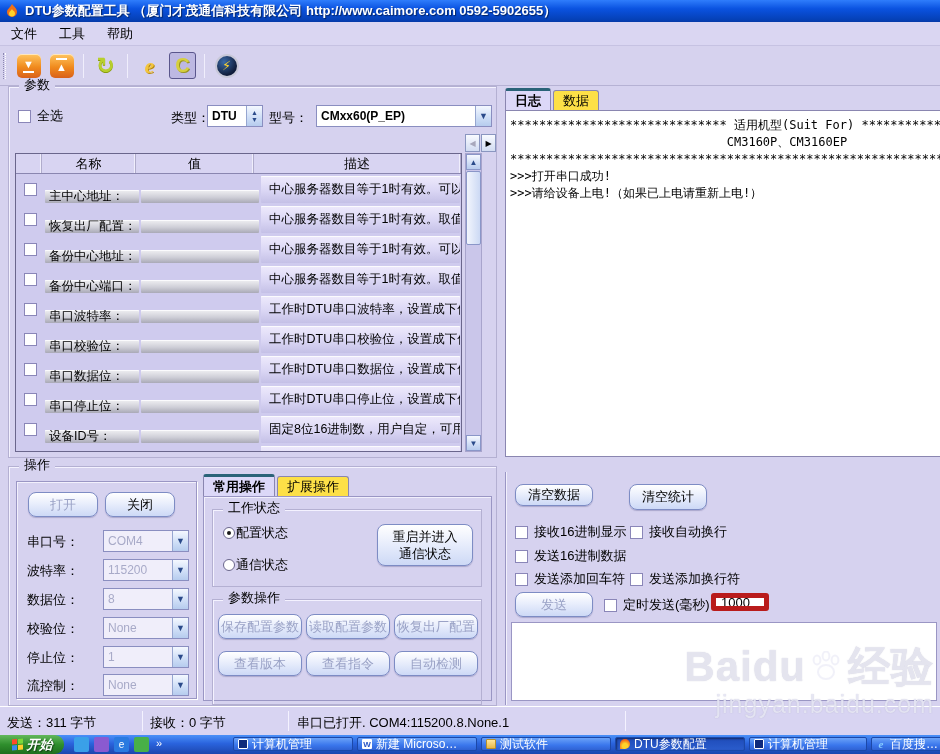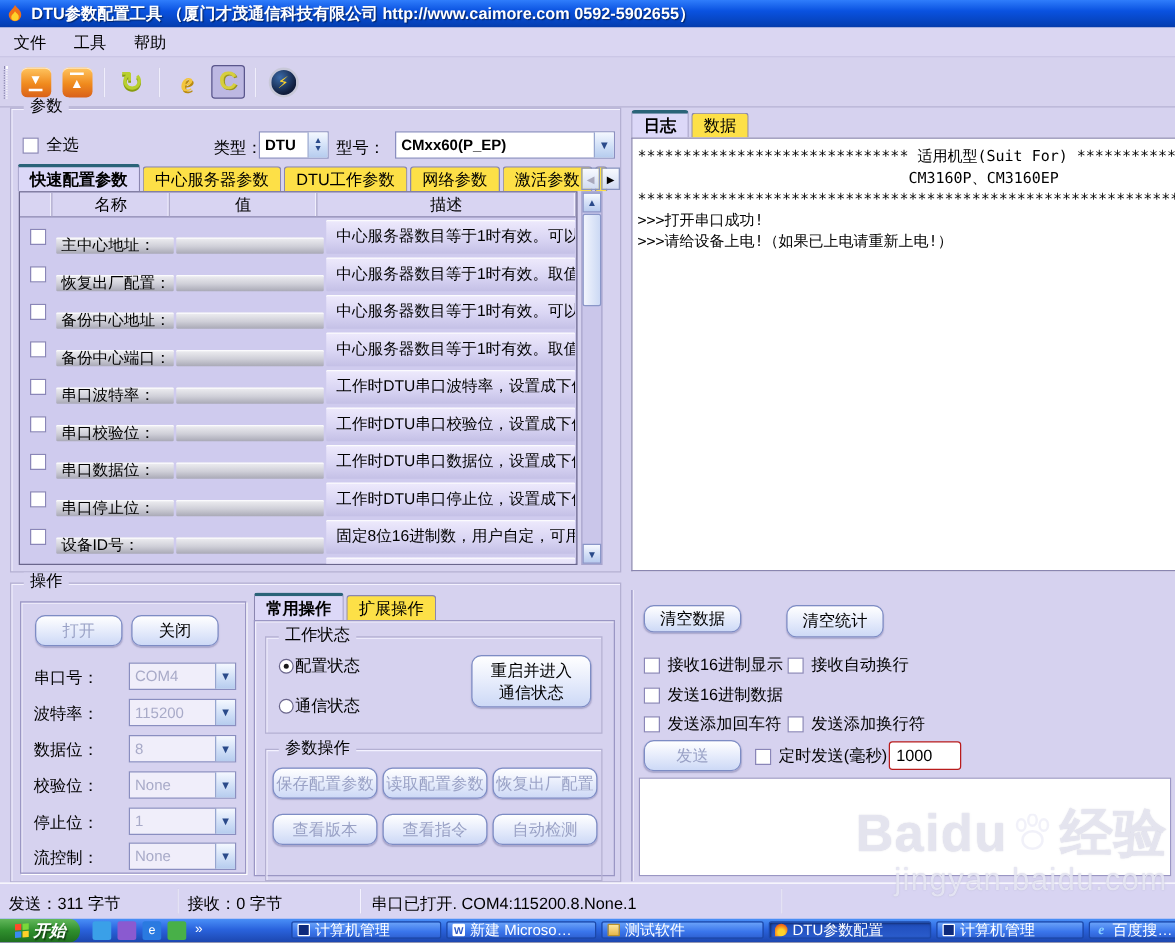--- a/index.html
+++ b/index.html
@@ -100,21 +100,21 @@
   .po-box { left:8px; top:102px; width:270px; height:106px; }
   .po-grid { position:absolute; left:5px; top:14px; display:grid; grid-template-columns:repeat(3,84px); grid-auto-rows:25px; gap:12px 4px; }
 
   
   .data-panel { position:absolute; left:505px; top:472px; width:435px; height:233px; border-left:1px solid #9a96c4; box-shadow:inset 1px 0 0 #f2f0fc; }
   .btn-cleardata { position:absolute; left:9px; top:12px; width:78px; height:22px; }
   .btn-clearstats { position:absolute; left:123px; top:12px; width:78px; height:26px; }
   .cbrow { position:absolute; display:flex; align-items:center; gap:6px; white-space:nowrap; }
   .btn-send { position:absolute; left:9px; top:120px; width:78px; height:25px; }
   .timed { left:98px; top:124px; }
-  .interval-input { position:absolute; left:205px; top:121px; width:58px; height:23px; border:1px solid #b91c1c; border-radius:3px; padding:0 5px; font-size:13px; font-family:inherit; background:#fff; }
+  .interval-input { position:absolute; left:205px; top:121px; width:58px; height:18px; border:5px solid #b91c1c; border-radius:3px; padding:0 5px; font-size:13px; font-family:inherit; background:#fff; }
   .send-area { position:absolute; left:5px; top:150px; width:426px; height:79px; background:#fff; border:1px solid #9a96c4; }
 
   
   .statusbar { position:absolute; left:0; top:706px; width:940px; height:29px; background:#d8d4f2; border-top:1px solid #fff; }
   .sb-item { position:absolute; top:7px; white-space:nowrap; }
   .sb-sep { position:absolute; top:4px; width:1px; height:20px; background:#aaa6cc; border-right:1px solid #f4f2ff; }
 
   
   .taskbar { position:absolute; left:0; top:735px; width:940px; height:19px; background:linear-gradient(#4a90f8,#2a63dd 45%,#1c46ae); overflow:hidden; }
   .start-btn { position:absolute; left:0; top:0; width:64px; height:19px; background:linear-gradient(#63b85c,#2f8f2d 50%,#1e6e1e); border-radius:0 9px 9px 0; color:#fff; font-weight:bold; font-style:italic; display:flex; align-items:center; justify-content:center; gap:4px; font-size:13px; text-shadow:1px 1px 1px rgba(0,0,0,.5); }
@@ -202,28 +202,20 @@
     </div>
 
     <span class="model-label">型号：</span>
     <div class="combo model-combo">
       <span class="val">CMxx60(P_EP)</span>
       <span class="btn-area">
           <span class="d">▼</span>
         </span>
     </div>
 
-    <div class="tabstrip">
-      <span class="tab active">快速配置参数</span>
-      <span class="tab">中心服务器参数</span>
-      <span class="tab">DTU工作参数</span>
-      <span class="tab">网络参数</span>
-      <span class="tab">激活参数</span>
-      <span class="tab partial"></span>
-    </div>
     <div class="tabscroll" style="top:47px;">
       <span class="ts dim">◀</span>
       <span class="ts">▶</span>
     </div>
 
     <div class="ptable">
       <div class="thead">
         <div></div>
         <div>名称</div>
         <div>值</div>

